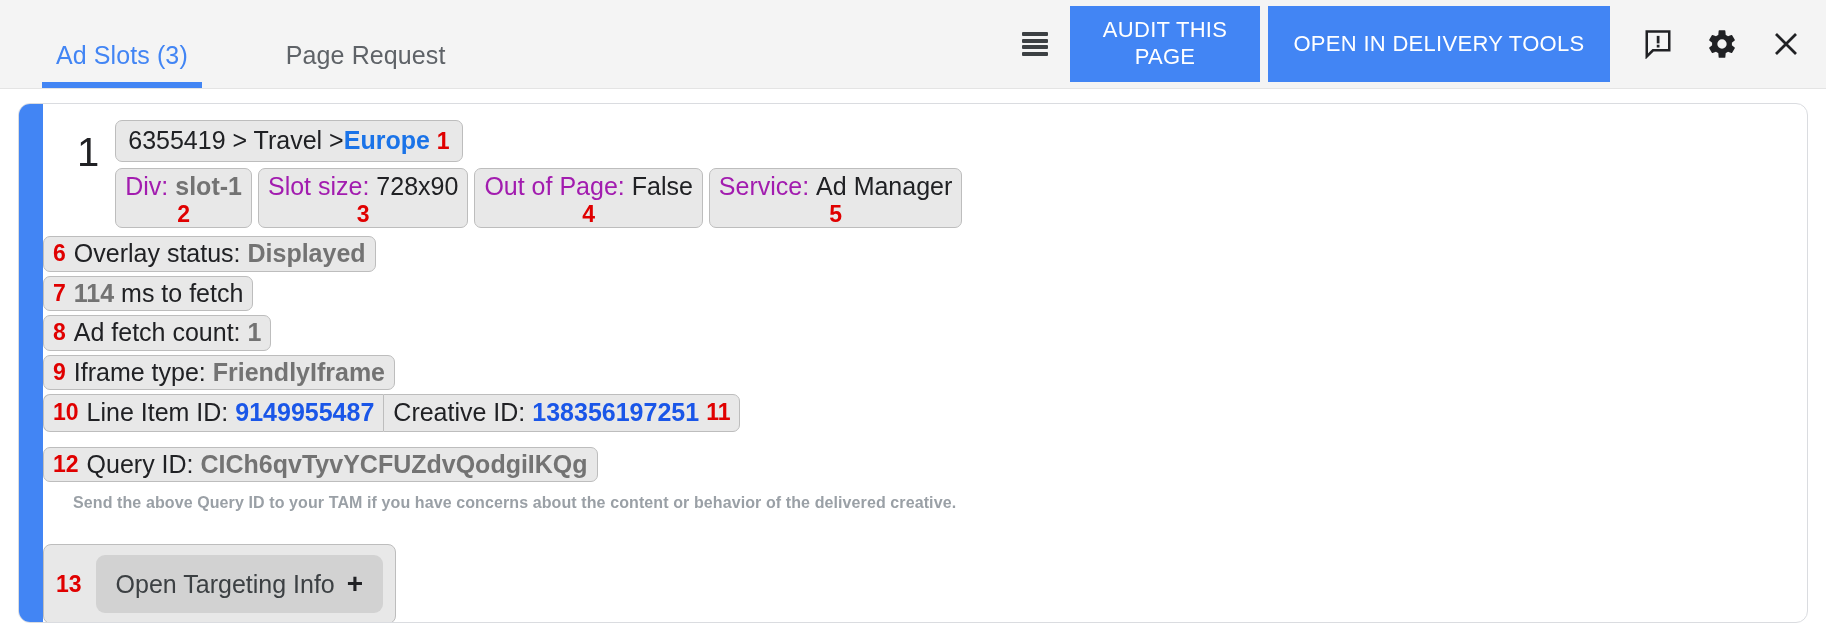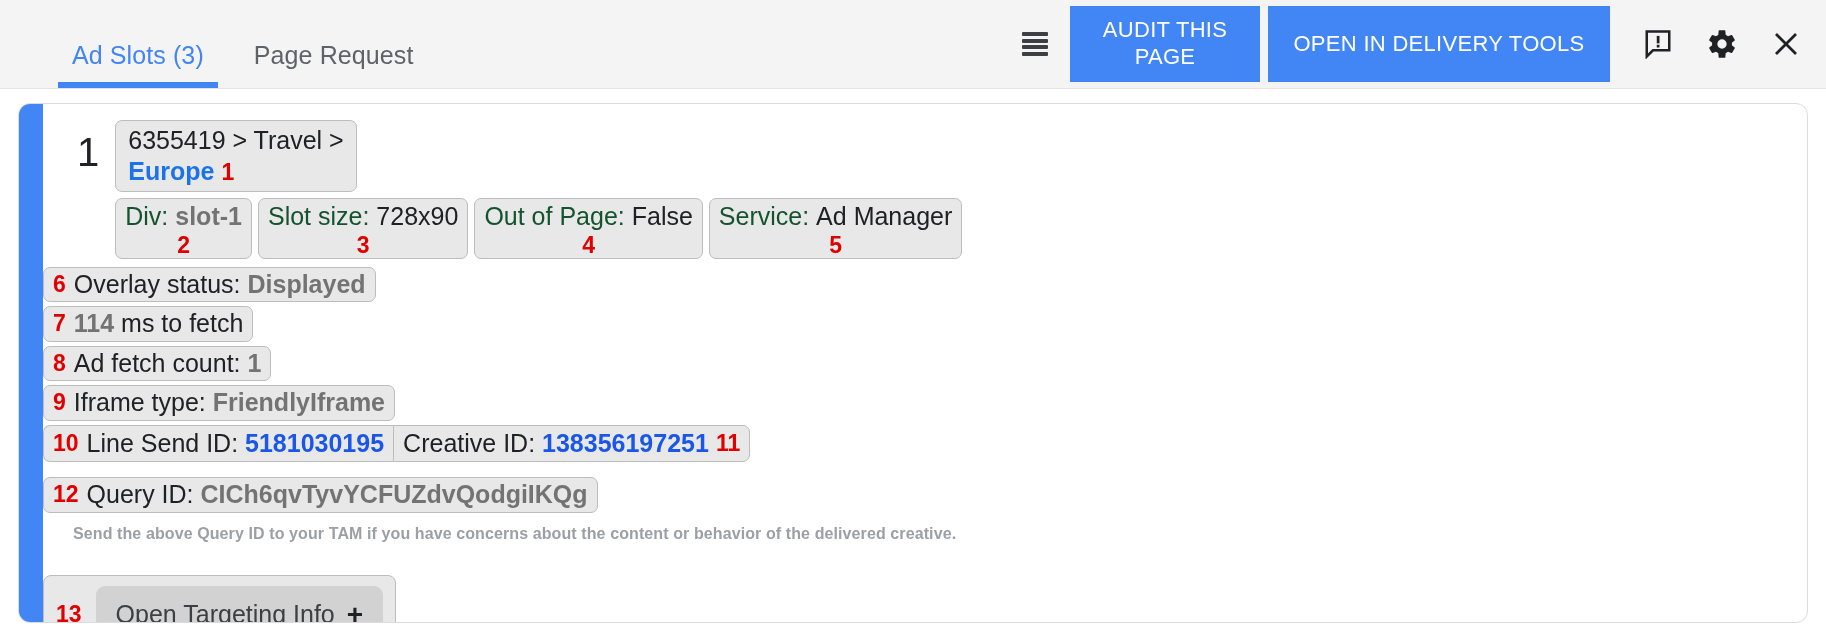--- a/index.html
+++ b/index.html
@@ -20,21 +20,22 @@
     position: relative;
     height: 88px;
     background: #f4f4f4;
     display: flex;
     align-items: stretch;
     border-bottom: 1px solid #e4e4e4;
   }
   .tabs {
     display: flex;
     align-items: flex-end;
-    padding-left: 58px;
+    padding-left: 42px;
+    gap: 48px;
   }
   .tab {
     position: relative;
     font-size: 25px;
     color: #5f6368;
     padding: 0 14px 20px 14px;
     margin-right: 22px;
     cursor: pointer;
     letter-spacing: 0.1px;
     line-height: 1;
@@ -152,21 +153,21 @@
     border: 1px solid #bdbdbd;
     border-radius: 7px;
     color: #202124;
     font-size: 25px;
     line-height: 1.18;
     padding: 3px 9px;
     box-sizing: border-box;
     position: relative;
     white-space: nowrap;
   }
-  .pill .lbl { color: #14532d; }
+  .pill .lbl { color: #a21caf; }
   .pill .val { color: #737373; font-weight: bold; }
   .pill .val-plain { color: #202124; }
   .pill .val-blue { color: #1a56e8; font-weight: bold; }
 
   .badge {
     color: #e00000;
     font-weight: bold;
     font-size: 23px;
   }
   .badge-inline { margin-right: 8px; }
@@ -176,21 +177,21 @@
     left: 0; right: 0;
     bottom: 1px;
     text-align: center;
     color: #e00000;
     font-weight: bold;
     font-size: 23px;
     line-height: 1;
   }
 
   .pill-breadcrumb {
-    flex-direction: column;
+    flex-direction: row;
     align-items: flex-start;
     padding: 4px 12px 5px 12px;
     line-height: 1.22;
     white-space: normal;
   }
   .pill-breadcrumb .bc-line1 { color: #202124; }
   .pill-breadcrumb .bc-line2 { color: #1a73e8; font-weight: bold; }
 
   .row-pills {
     display: flex;
@@ -366,21 +367,21 @@
         <div class="pill">
           <span class="badge badge-inline">9</span>
           <span class="val-plain">Iframe type:</span>&nbsp;<span class="val">FriendlyIframe</span>
         </div>
       </div>
 
       
       <div class="id-row">
         <div class="pill">
           <span class="badge badge-inline">10</span>
-          <span class="val-plain">Line Send ID:</span>&nbsp;<span class="val-blue">5181030195</span>
+          <span class="val-plain">Line Item ID:</span>&nbsp;<span class="val-blue">9149955487</span>
         </div>
         <div class="pill">
           <span class="val-plain">Creative ID:</span>&nbsp;<span class="val-blue">138356197251</span><span class="badge badge-after">11</span>
         </div>
       </div>
 
       
       <div class="stack" style="margin-top:15px;">
         <div class="pill">
           <span class="badge badge-inline">12</span>

